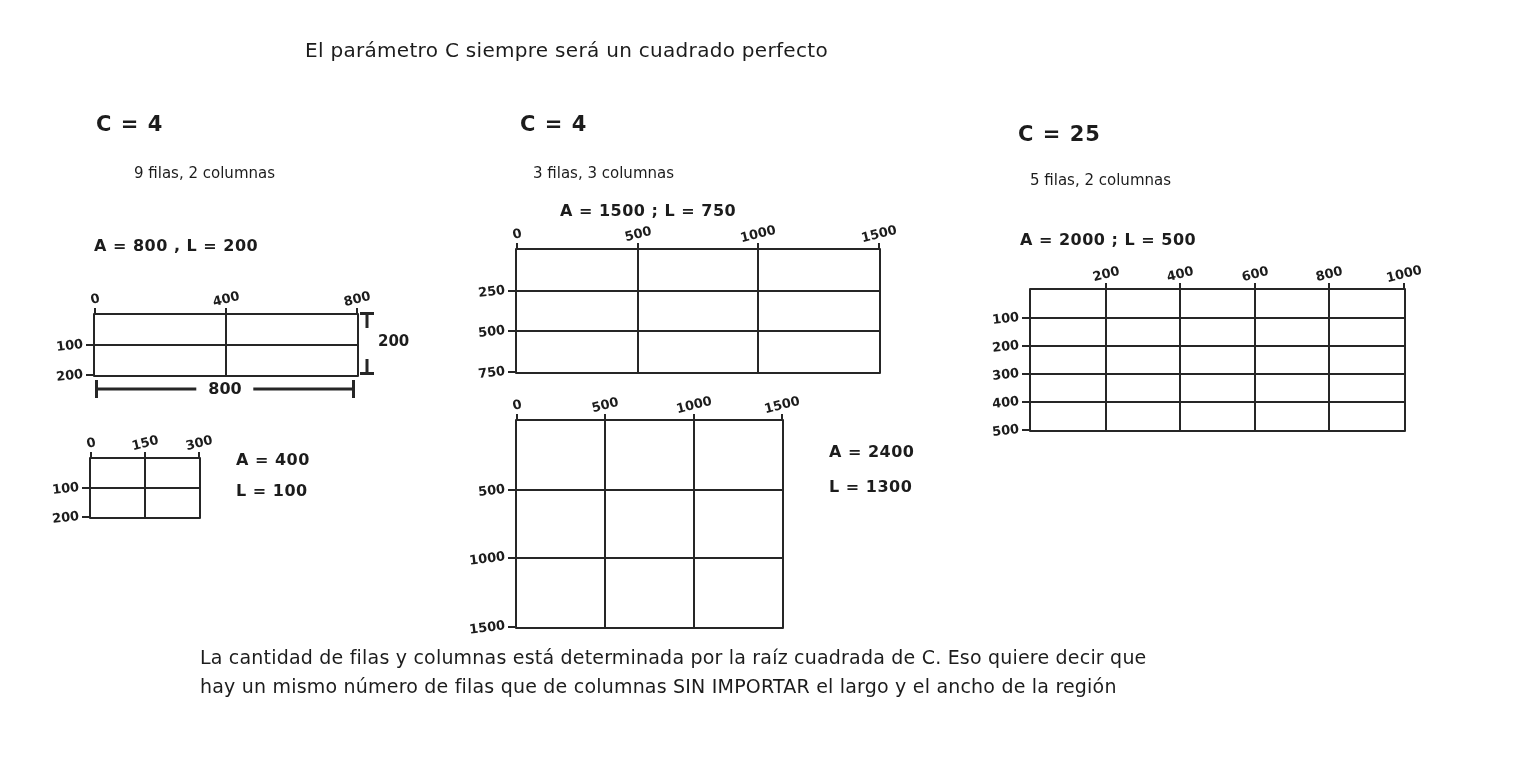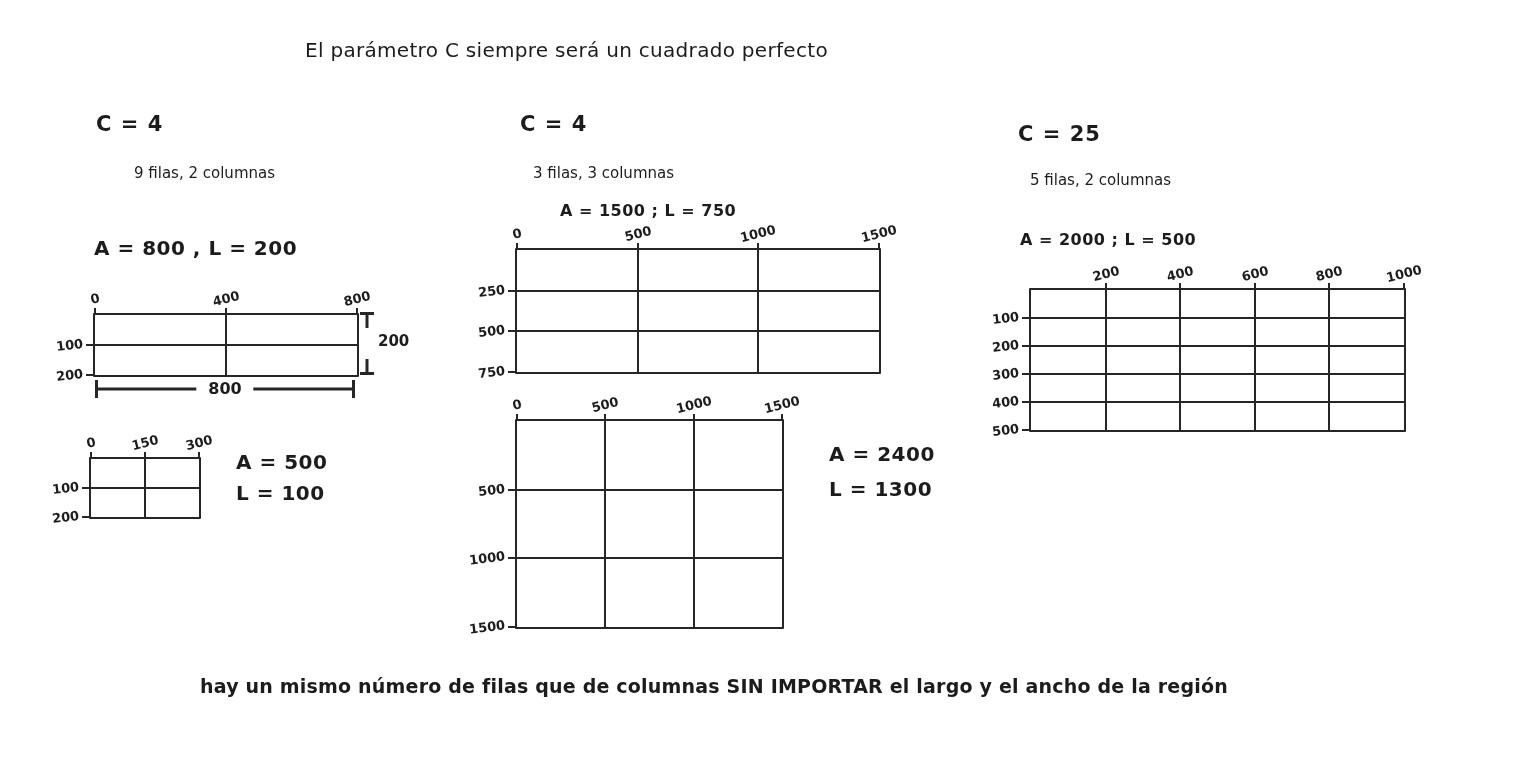--- a/index.html
+++ b/index.html
@@ -8,21 +8,21 @@
     width:1532px;height:757px;
     background:#ffffff;
     overflow:hidden;
     font-family:"DejaVu Sans", sans-serif;
     color:#1c1c1c;
   }
   .abs{position:absolute;white-space:nowrap;}
   .title{font-size:20px;letter-spacing:.3px;}
   .h1{font-size:21px;font-weight:600;letter-spacing:1px;}
   .sub{font-size:15px;}
-  .params{font-size:20px;font-weight:700;letter-spacing:.5px;}
+  .params{font-size:16px;font-weight:700;letter-spacing:.5px;}
   .footer{font-size:19px;letter-spacing:.2px;}
 
   
   .gridbox{
     position:absolute;
     border:2px solid #262626;
     border-radius:1px;
   }
   .vline{position:absolute;top:0;bottom:0;width:2px;background:#262626;transform:translateX(-1px);}
   .hline{position:absolute;left:0;right:0;height:2px;background:#262626;transform:translateY(-1px);}
@@ -104,21 +104,21 @@
       <div class="xlabel" style="left: 0%;">0</div>
       <div class="xtick" style="left: 50%;"></div>
       <div class="xlabel" style="left: 50%;">150</div>
       <div class="xtick" style="left: 100%;"></div>
       <div class="xlabel" style="left: 100%;">300</div>
       <div class="ytick" style="top: 50%;"></div>
       <div class="ylabel" style="top: 50%;">100</div>
       <div class="ytick" style="top: 100%;"></div>
       <div class="ylabel" style="top: 100%;">200</div>
     </div>
-  <div class="abs params" style="left:236px;top:450px;">A = 500</div>
+  <div class="abs params" style="left:236px;top:450px;">A = 400</div>
   <div class="abs params" style="left:236px;top:481px;">L = 100</div>
 
   <div class="abs h1" style="left:520px;top:112px;">C = 4</div>
   <div class="abs sub" style="left:533px;top:164px;">3 filas, 3 columnas</div>
   <div class="abs params" style="left:560px;top:201px;font-size:16px;">A = 1500 ;   L = 750</div>
 
   <div class="gridbox" style="left:515px;top:248px;width:362px;height:122px;">
       <div class="vline" style="left: 33.3333%;"></div>
       <div class="vline" style="left: 66.6667%;"></div>
       <div class="hline" style="top: 33.3333%;"></div>
@@ -190,15 +190,16 @@
       <div class="ytick" style="top: 40%;"></div>
       <div class="ylabel" style="top: 40%;">200</div>
       <div class="ytick" style="top: 60%;"></div>
       <div class="ylabel" style="top: 60%;">300</div>
       <div class="ytick" style="top: 80%;"></div>
       <div class="ylabel" style="top: 80%;">400</div>
       <div class="ytick" style="top: 100%;"></div>
       <div class="ylabel" style="top: 100%;">500</div>
     </div>
 
-  <div class="abs footer" style="left:200px;top:675px;font-weight:bold;">hay un mismo número de filas que de columnas SIN IMPORTAR el largo y el ancho de la región</div>
+  <div class="abs footer" style="left:200px;top:646px;">La cantidad de filas y columnas está determinada por la raíz cuadrada de C. Eso quiere decir que</div>
+  <div class="abs footer" style="left:200px;top:675px;">hay un mismo número de filas que de columnas SIN IMPORTAR el largo y el ancho de la región</div>
 
 </div>
 
 </body></html>

